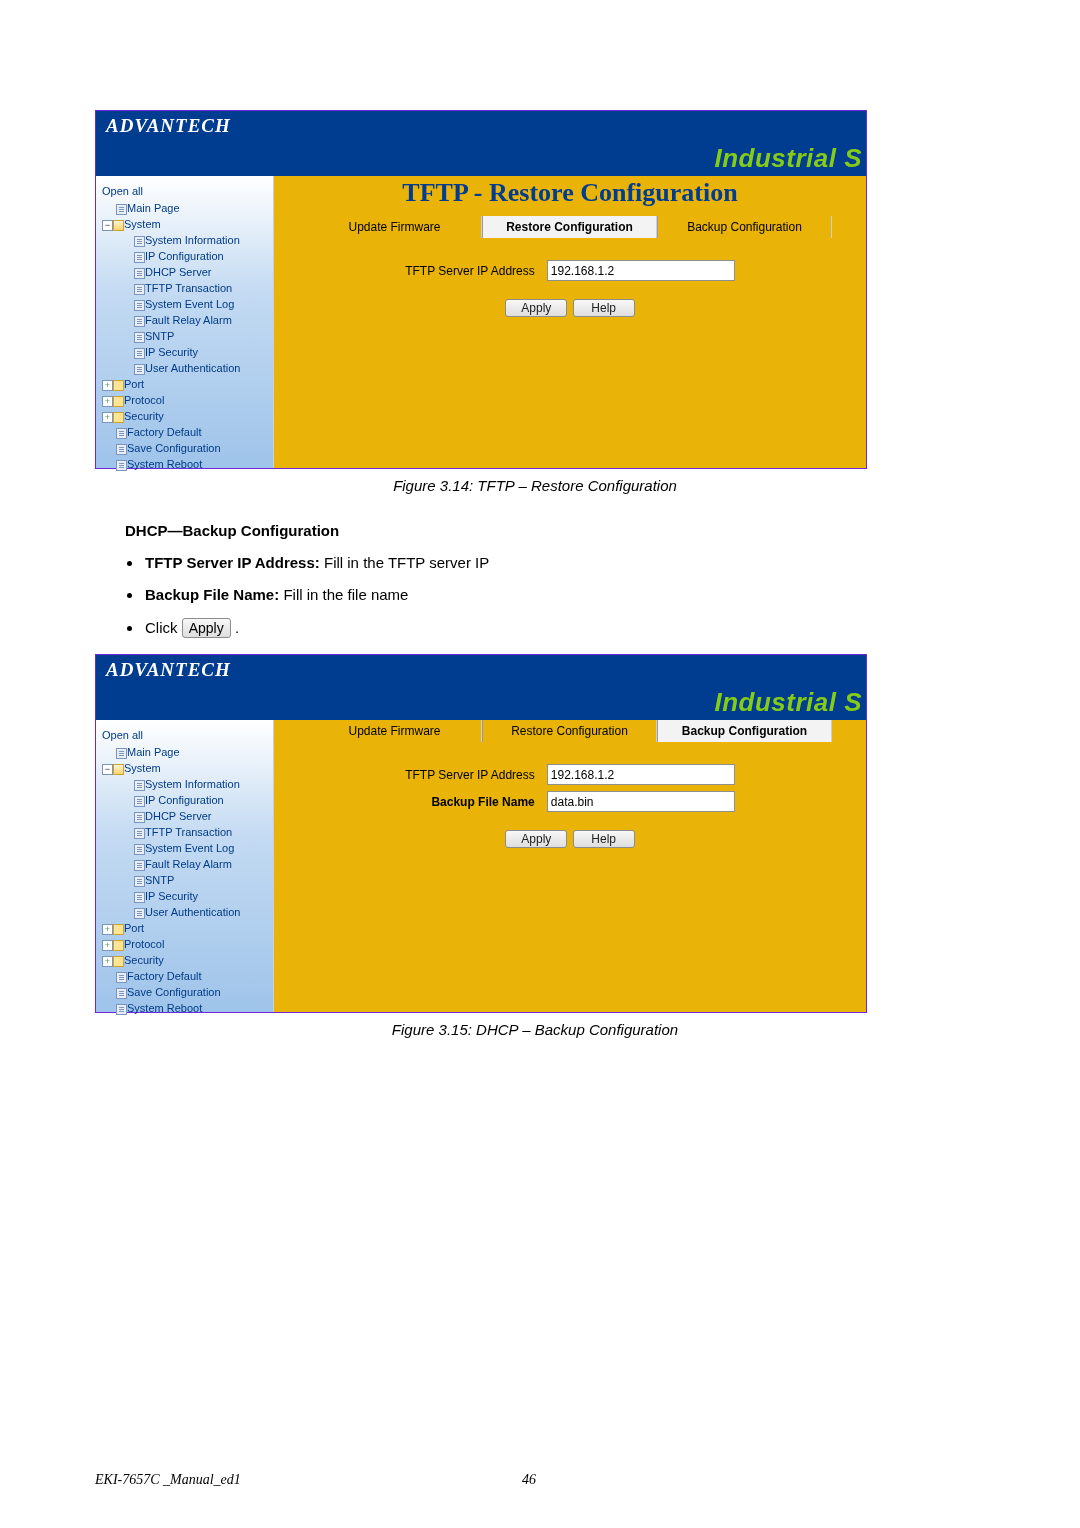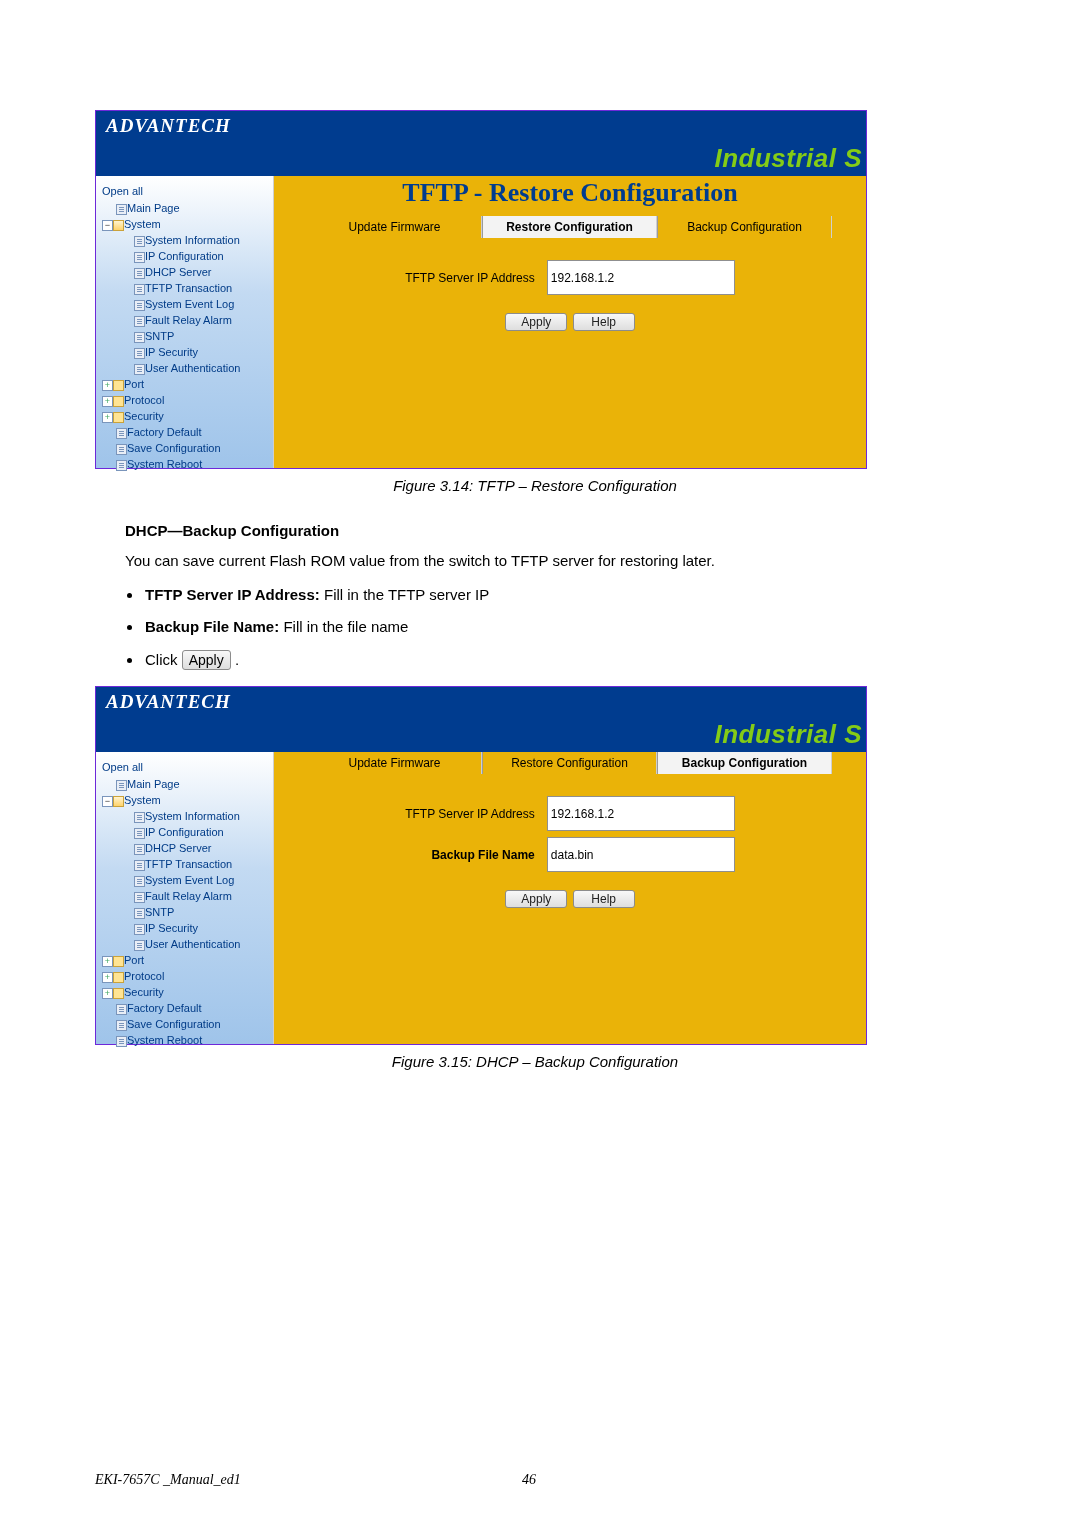--- a/index.html
+++ b/index.html
@@ -127,21 +127,21 @@
   }
   .form-table td {
     padding: 2px 4px;
     font-size: 12px;
     vertical-align: middle;
   }
   .form-table td.lbl { text-align: right; padding-right:6px; }
   .form-table td.lbl.bold { font-weight: bold; }
   .form-table input[type=text]{
     width: 188px;
-    height: 35px;
+    height: 21px;
     border: 1px solid #8f8f8f;
     font-size: 12px;
     padding: 0 3px;
     box-sizing: border-box;
     background:#fff;
   }
   .btn-row { text-align: center; }
   .btn {
     display: inline-block;
     min-width: 44px;
@@ -315,21 +315,20 @@
         <div class="btn-row">
           <span class="btn">Apply</span>
           <span class="btn">Help</span>
         </div>
       </div>
     </div>
   </div>
   <div class="caption">Figure 3.14: TFTP – Restore Configuration</div>
 
   <div class="section-heading">DHCP—Backup Configuration</div>
-  <div class="body-text">You can save current Flash ROM value from the switch to TFTP server for restoring later.</div>
   <ul class="doc-list">
     <li>
       <b>TFTP Server IP Address:</b><span> Fill in the TFTP server IP</span>
     </li>
     <li>
       <b>Backup File Name:</b><span> Fill in the file name</span>
     </li>
     <li>
       <span>Click </span>
       <span class="apply-btn-inline">Apply</span>

